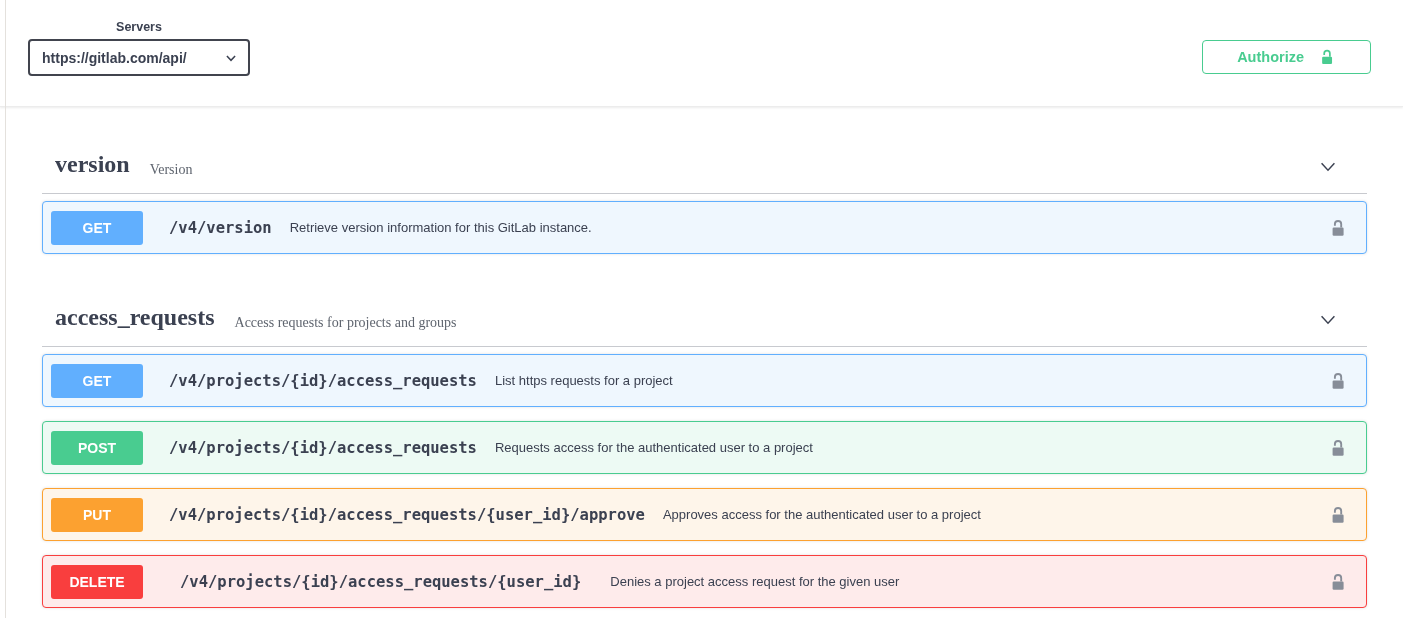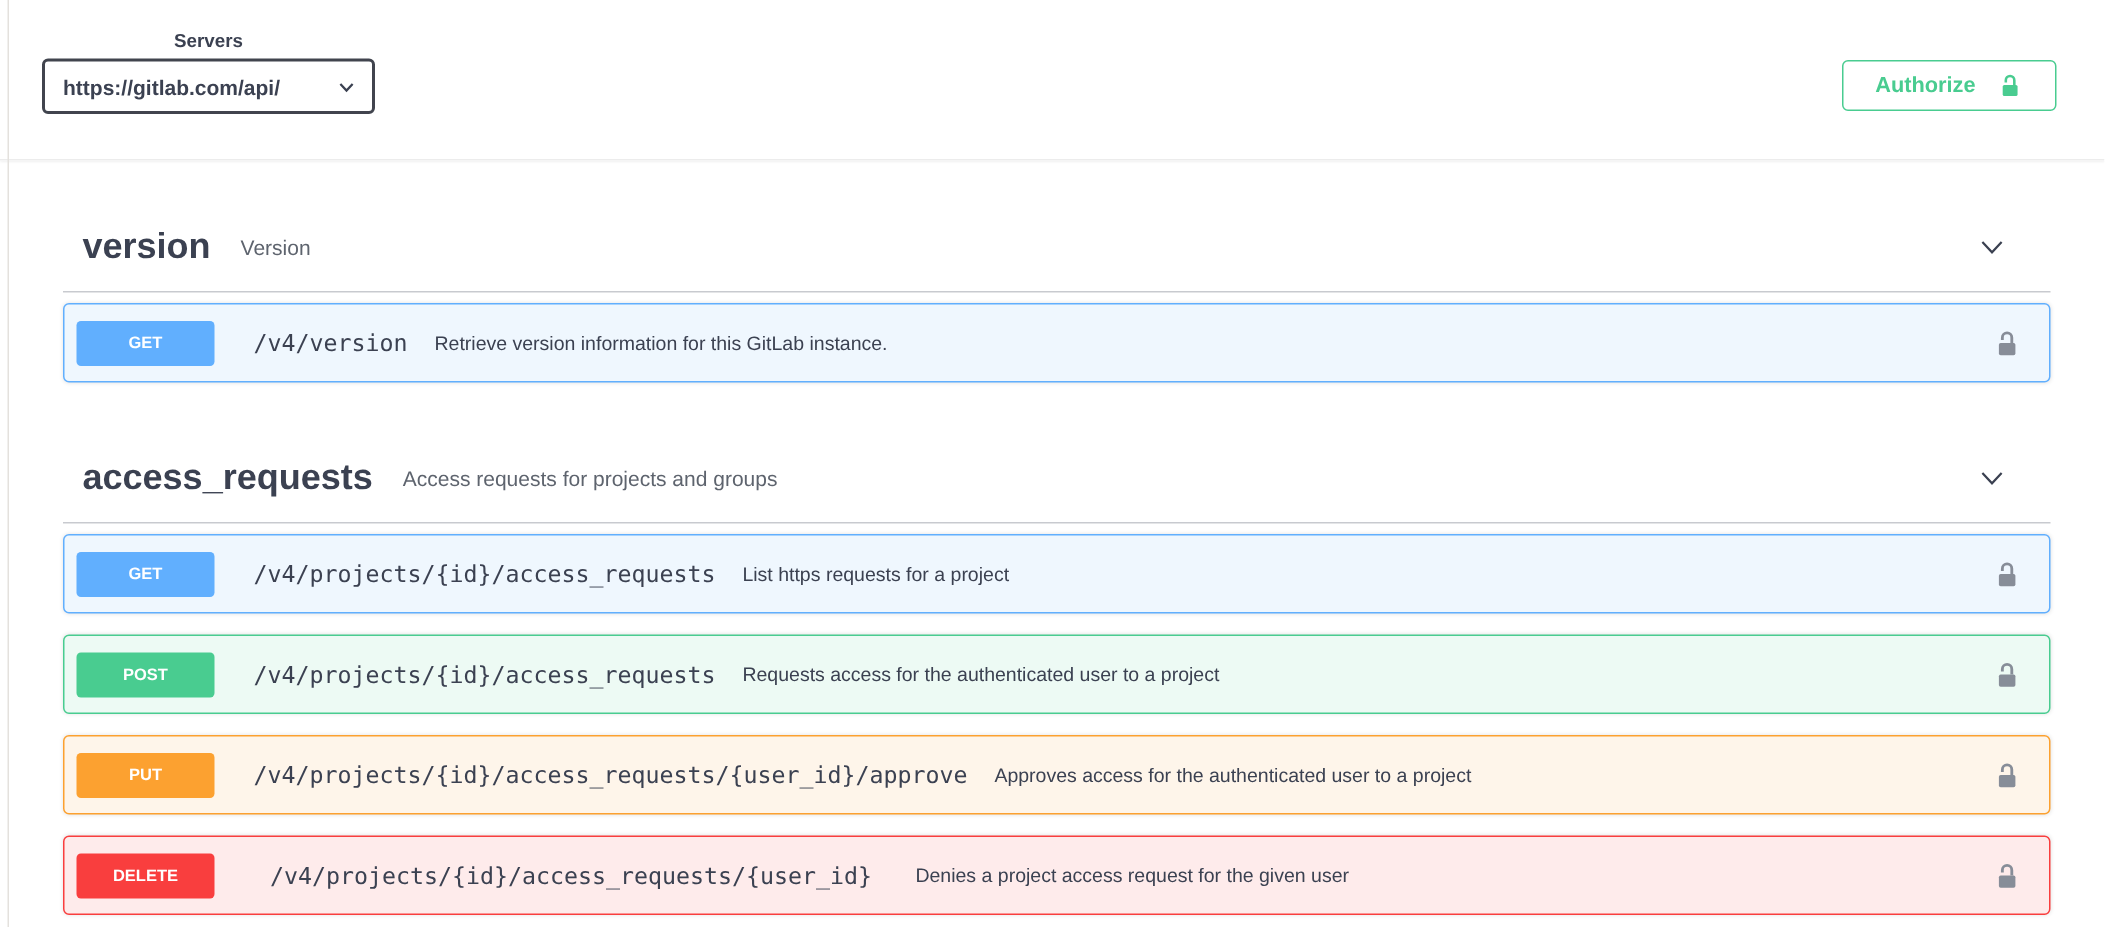--- a/index.html
+++ b/index.html
@@ -19,35 +19,36 @@
   .server-select {
     width: 222px; height: 37px;
     border: 2px solid #41444e; border-radius: 4px;
     display: flex; align-items: center; justify-content: space-between;
     padding: 0 10px 0 12px;
     font-size: 14px; font-weight: bold; color: #3b4151;
     background: #fff; cursor: pointer;
   }
   .authorize-btn {
     display: flex; align-items: center; gap: 14px;
-    padding: 7px 21px; background: #fff;
+    padding: 7px 34px; background: #fff;
     border: 1.5px solid var(--c-green, #49cc90); border-radius: 4px;
     color: var(--c-green, #49cc90); font-size: 14.5px; font-weight: bold;
     font-family: "Liberation Sans", sans-serif; cursor: pointer;
     margin-bottom: 2px;
   }
 
   
   .sections { padding: 8px 36px 0 42px; }
   .section { padding-top: 22px; }
   .section-header {
-    display: flex; align-items: center;
+    display: flex; align-items: flex-end;
     padding: 14px 0 15px 13px;
     border-bottom: 1px solid rgba(59,65,81,.28);
     cursor: pointer;
+    font-family: Liberation Serif, serif;
   }
   .section-title { font-size: 24px; font-weight: bold; color: #3b4151; }
   .section-desc { margin-left: 20px; font-size: 14px; color: #5e646e; }
   .section-chevron { margin-left: auto; margin-right: 28px; display: flex; cursor: pointer; color: #3b4151; }
 
   .ops { padding-top: 7px; }
   .op {
     display: flex; align-items: center;
     margin-bottom: 14px;
     padding: 8px 18px 8px 8px;
@@ -56,32 +57,32 @@
     cursor: pointer; height: 53px;
   }
   .op.get    { border-color: var(--c-get, #61affe);    background: var(--c-get_bg, #eff7fe); }
   .op.post   { border-color: var(--c-post, #49cc90);   background: var(--c-post_bg, #edfaf4); }
   .op.put    { border-color: var(--c-put, #fca130);    background: var(--c-put_bg, #fef5ea); }
   .op.delete { border-color: var(--c-delete, #f93e3e); background: var(--c-delete_bg, #feebeb); gap: 11px; }
 
   .method {
     min-width: 92px; padding: 9px 6px;
     border-radius: 3px; text-align: center;
-    font-size: 11px; font-weight: bold; color: #fff;
+    font-size: 14px; font-weight: bold; color: #fff;
     font-family: "Liberation Sans", sans-serif;
   }
   .op.get    .method { background: var(--c-get, #61affe); }
   .op.post   .method { background: var(--c-post, #49cc90); }
   .op.put    .method { background: var(--c-put, #fca130); }
   .op.delete .method { background: var(--c-delete, #f93e3e); }
 
   .op-path {
     margin-left: 26px;
     font-family: "DejaVu Sans Mono", monospace;
-    font-weight: normal; font-size: 15.5px; color: #3b4151;
+    font-weight: bold; font-size: 15.5px; color: #3b4151;
     white-space: nowrap;
   }
   .op-summary { margin-left: 18px; font-size: 13px; color: #3b4151; white-space: nowrap; }
   .op-lock { margin-left: auto; display: flex; background: none; border: none; cursor: pointer; padding: 0; }
 </style>
 </head>
 <body>
 
 <svg width="0" height="0" style="position:absolute">
   <defs>

